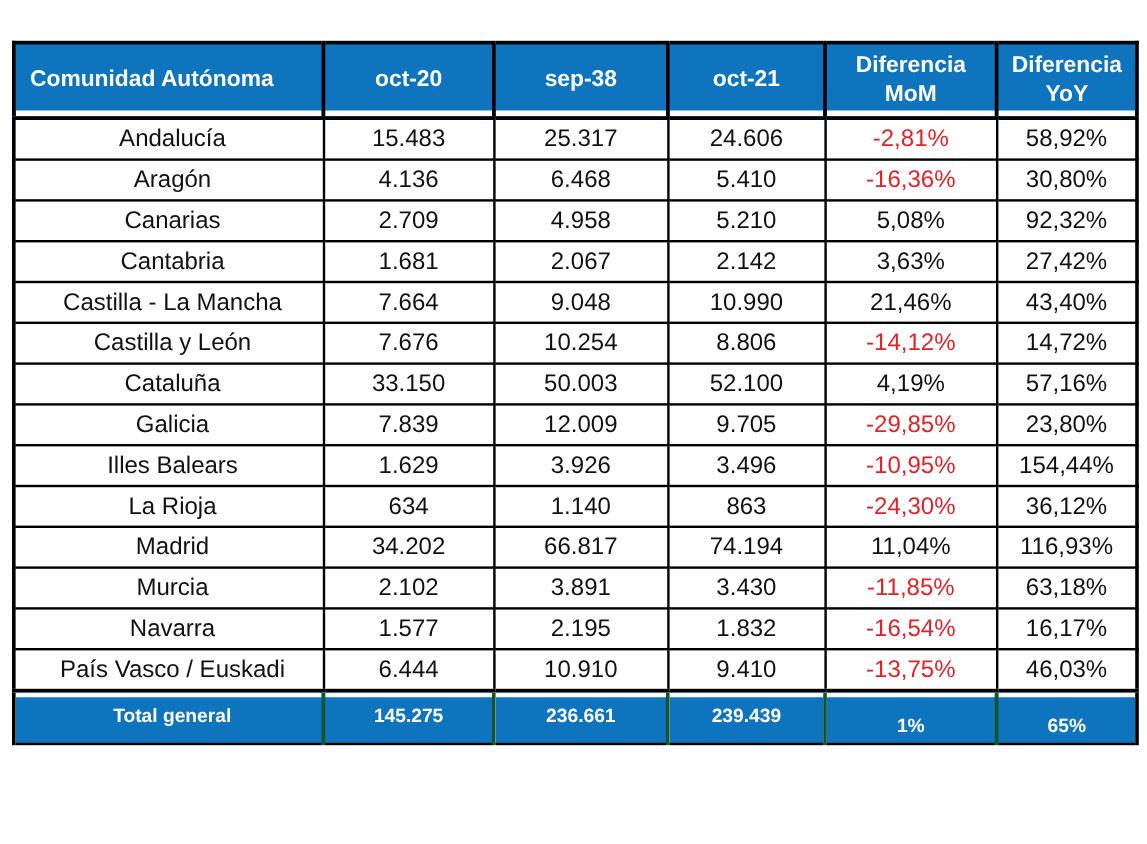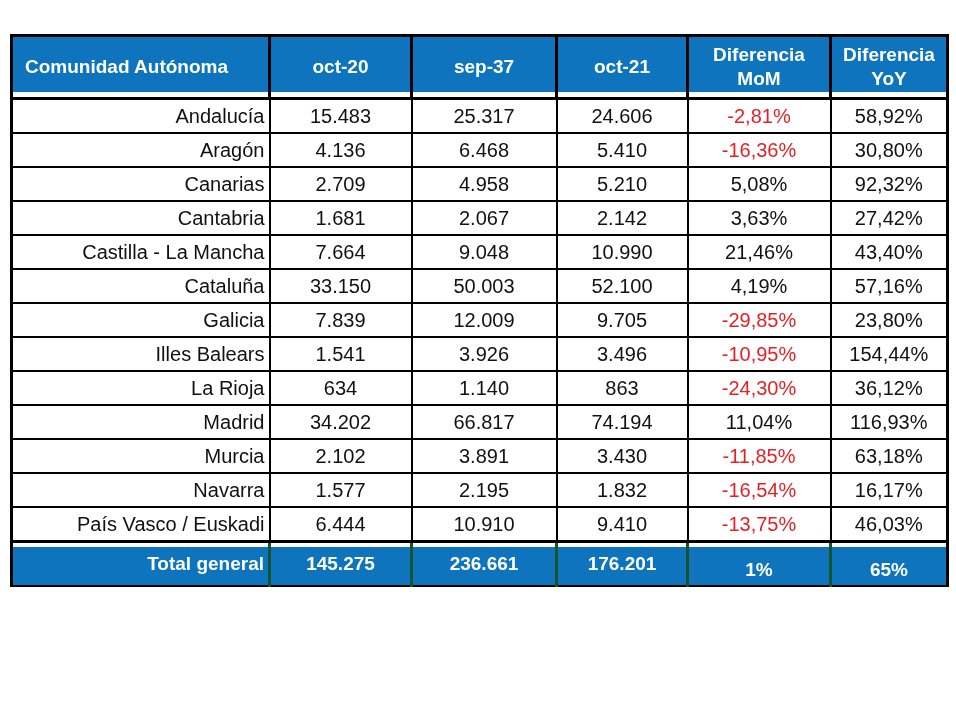--- a/index.html
+++ b/index.html
@@ -48,29 +48,29 @@
     height: 32px;
     font-size: 20px;
     color: #111111;
     text-align: center;
     vertical-align: middle;
     padding: 0 4px;
     white-space: nowrap;
     overflow: hidden;
   }
   td.name {
-    text-align: right;
+    text-align: center;
     padding-left: 10px;
   }
   td.neg { color: var(--negative, #e32227); }
   tfoot td {
     background: var(--header-bg, #0d74bd);
     color: #ffffff;
     font-weight: bold;
-    font-size: 19px;
+    font-size: 16px;
     height: 38px;
     border-top: 3px solid #000000;
     box-shadow: inset 0 4px 0 0 #ffffff;
   }
   tfoot td + td { border-left: 3px solid #14532d; }
   tfoot td.name { padding-left: 10px; }
   tfoot td.pct-low {
     vertical-align: bottom;
     padding-bottom: 4px;
   }
@@ -85,21 +85,21 @@
       <col style="width:142px">
       <col style="width:145px">
       <col style="width:131px">
       <col style="width:143px">
       <col style="width:117px">
     </colgroup>
     <thead>
       <tr>
         <th class="region-col">Comunidad Autónoma</th>
         <th>oct-20</th>
-        <th>sep-37</th>
+        <th>sep-38</th>
         <th>oct-21</th>
         <th>Diferencia MoM</th>
         <th>Diferencia YoY</th>
       </tr>
     </thead>
     <tbody>
   <tr>
     <td class="name">Andalucía</td>
     <td>15.483</td>
     <td>25.317</td>
@@ -138,20 +138,28 @@
 
   <tr>
     <td class="name">Castilla - La Mancha</td>
     <td>7.664</td>
     <td>9.048</td>
     <td>10.990</td>
     <td>21,46%</td>
     <td>43,40%</td>
   </tr>
 
+  <tr>
+    <td class="name">Castilla y León</td>
+    <td>7.676</td>
+    <td>10.254</td>
+    <td>8.806</td>
+    <td class="neg">-14,12%</td>
+    <td>14,72%</td>
+  </tr>
 
   <tr>
     <td class="name">Cataluña</td>
     <td>33.150</td>
     <td>50.003</td>
     <td>52.100</td>
     <td>4,19%</td>
     <td>57,16%</td>
   </tr>
 
@@ -161,21 +169,21 @@
     <td class="name">Galicia</td>
     <td>7.839</td>
     <td>12.009</td>
     <td>9.705</td>
     <td class="neg">-29,85%</td>
     <td>23,80%</td>
   </tr>
 
   <tr>
     <td class="name">Illes Balears</td>
-    <td>1.541</td>
+    <td>1.629</td>
     <td>3.926</td>
     <td>3.496</td>
     <td class="neg">-10,95%</td>
     <td>154,44%</td>
   </tr>
 
   <tr>
     <td class="name">La Rioja</td>
     <td>634</td>
     <td>1.140</td>
@@ -218,19 +226,19 @@
     <td>9.410</td>
     <td class="neg">-13,75%</td>
     <td>46,03%</td>
   </tr>
 </tbody>
     <tfoot>
       <tr>
         <td class="name">Total general</td>
         <td>145.275</td>
         <td>236.661</td>
-        <td>176.201</td>
+        <td>239.439</td>
         <td class="pct-low">1%</td>
         <td class="pct-low">65%</td>
       </tr>
     </tfoot>
   </table>
 </div>
 
 </body></html>

